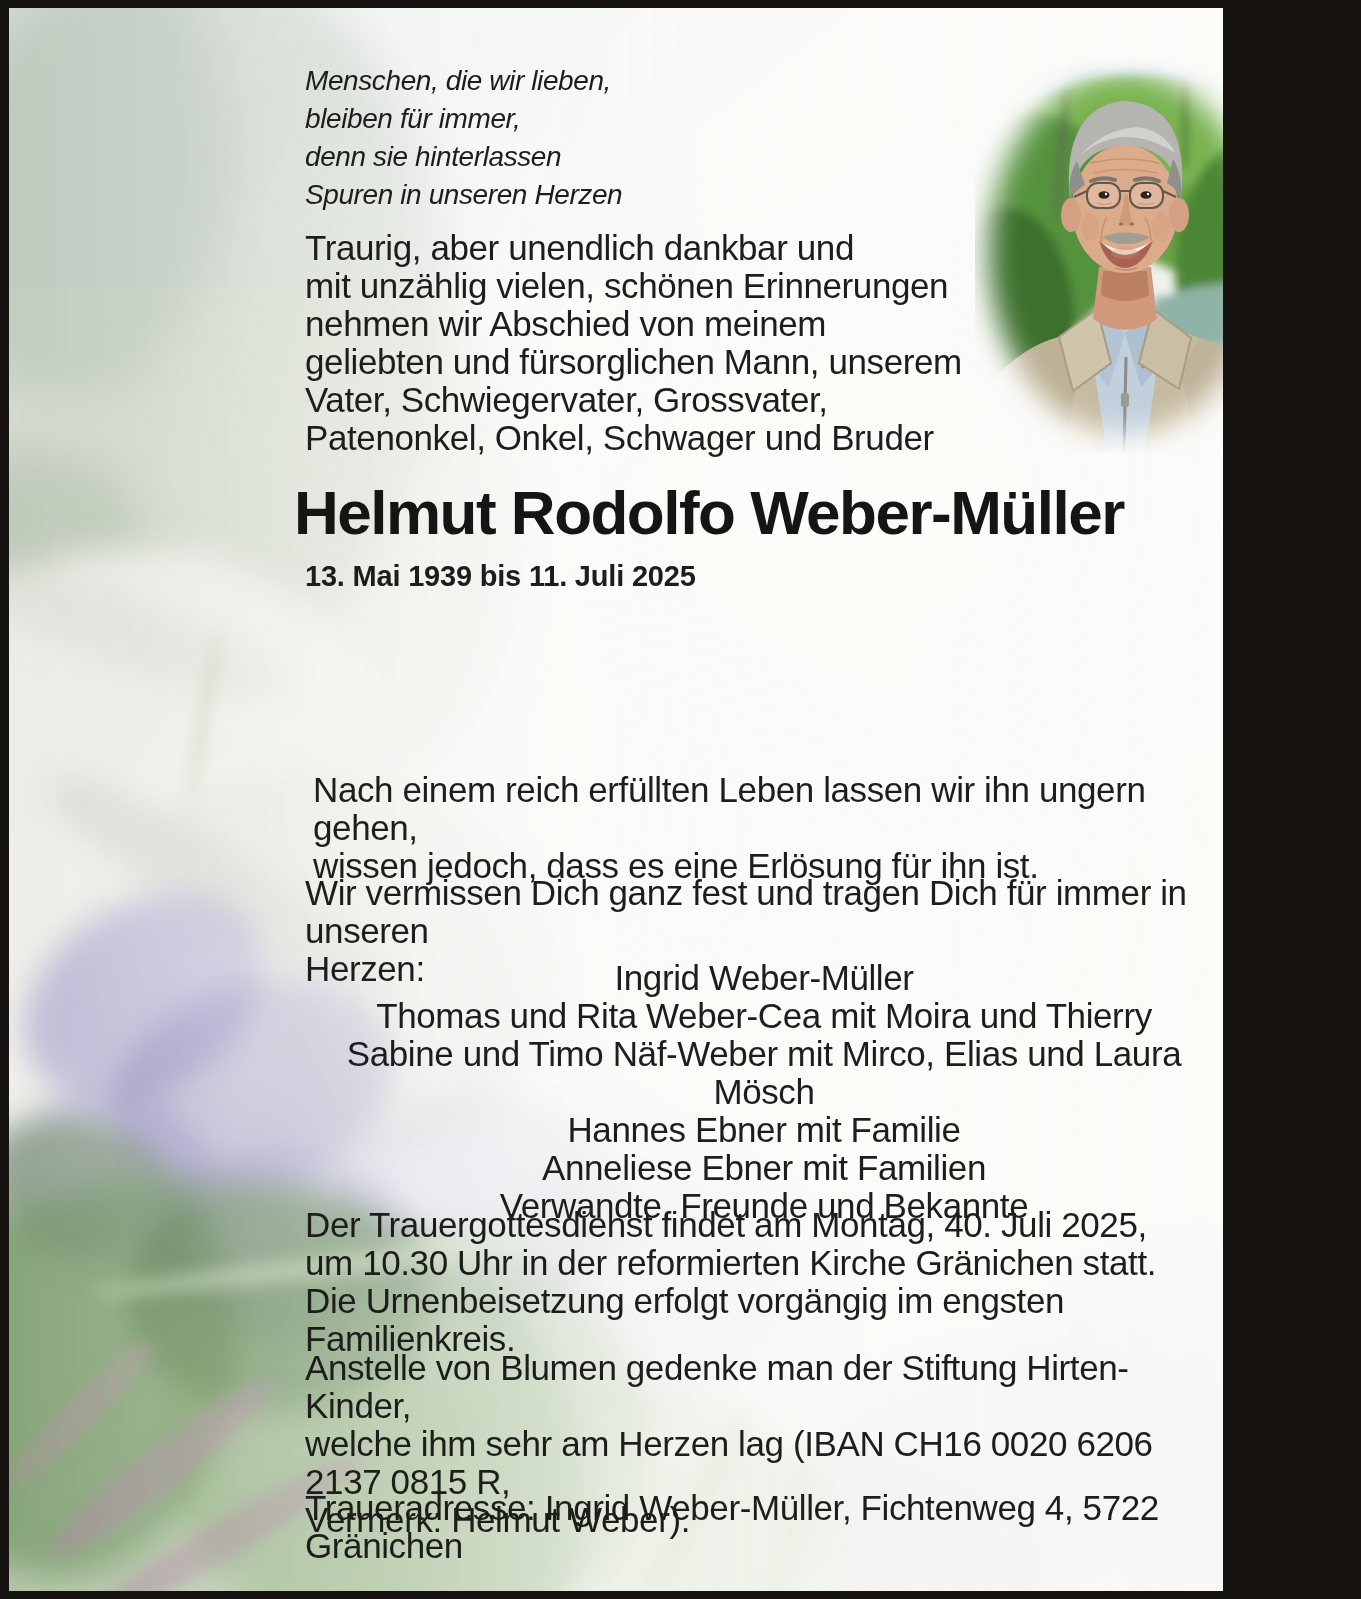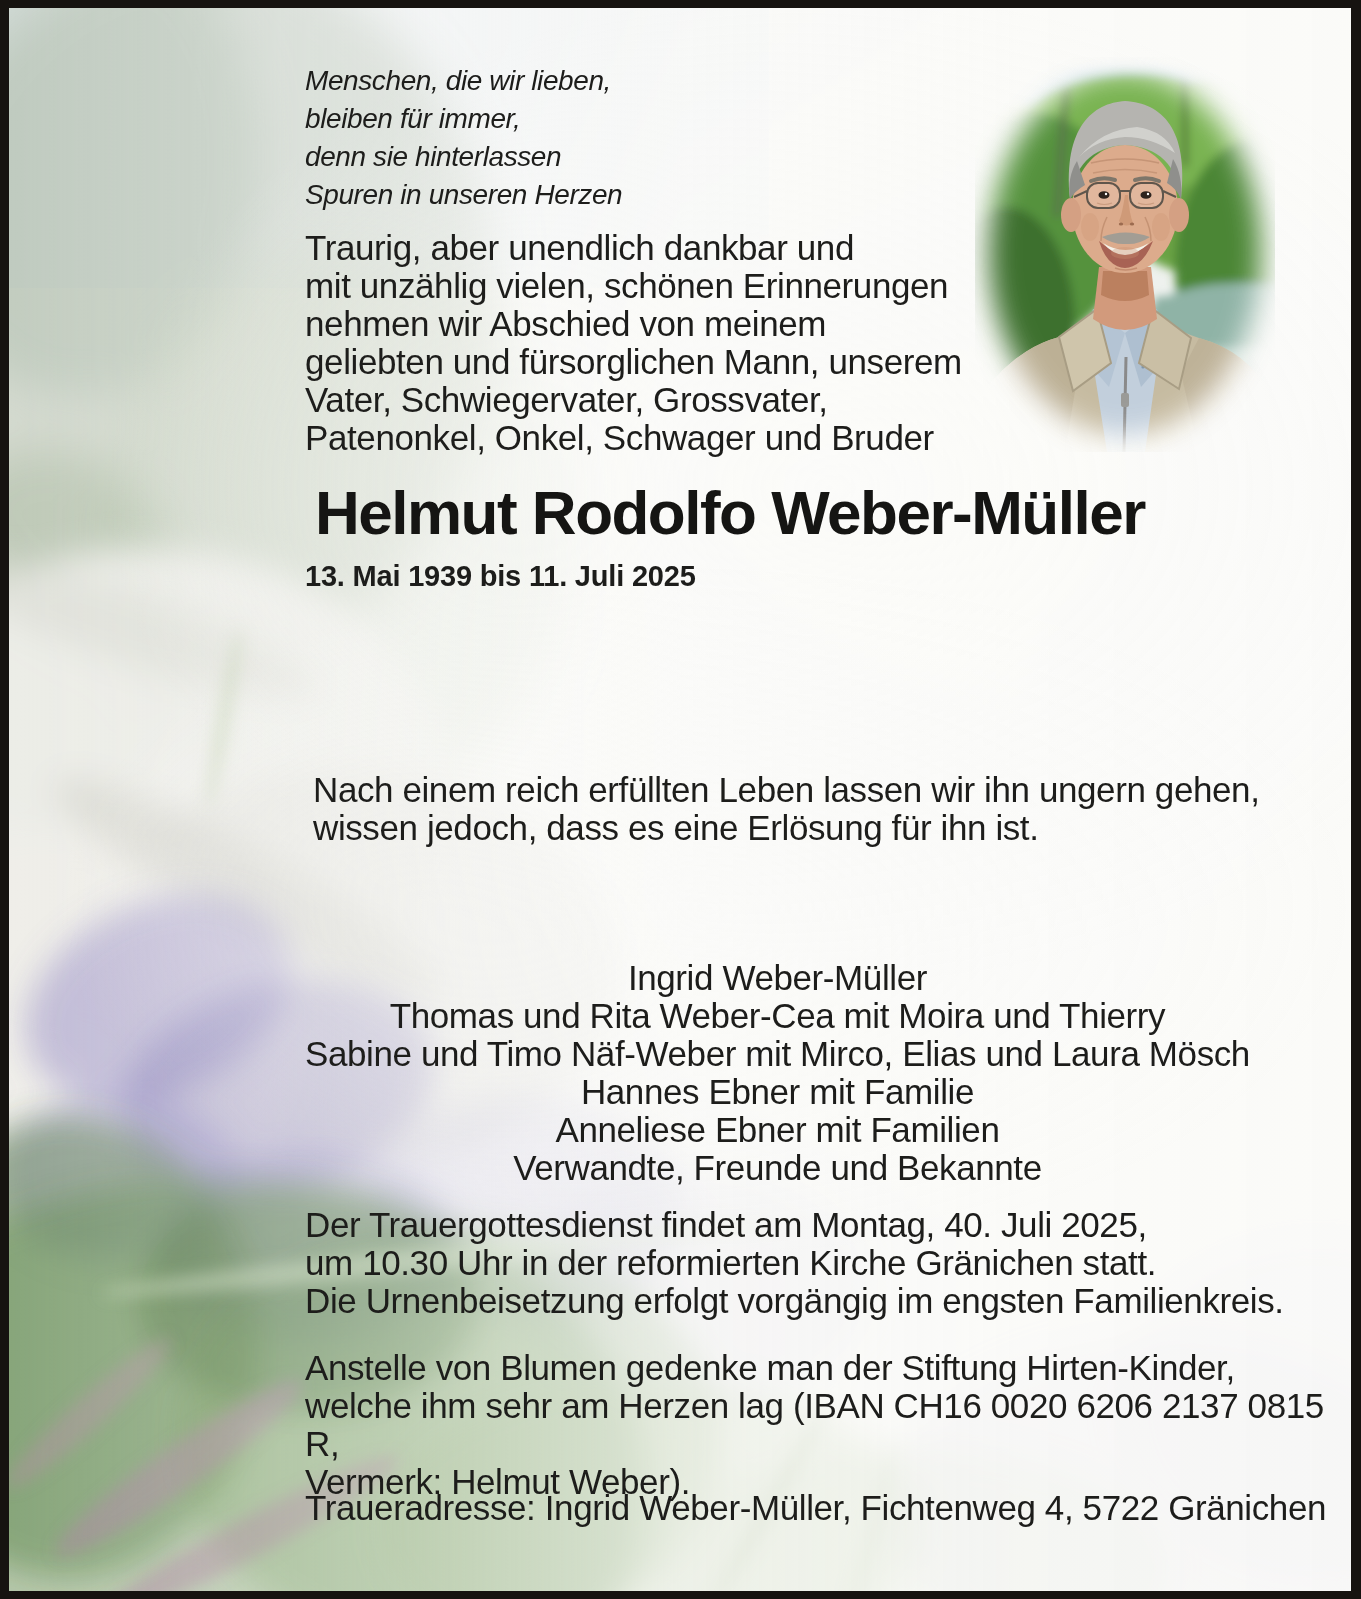--- a/index.html
+++ b/index.html
@@ -6,21 +6,21 @@
   body {
     width: 1361px; height: 1599px;
     position: relative;
     background: #161310;
     font-family: "Liberation Sans", sans-serif;
     overflow: hidden;
   }
   .page {
     position: absolute;
     left: 9px; top: 8px;
-    width: 1342px; height: 1583px;
+    width: 1214px; height: 1583px;
     background: #f7f7f4;
     overflow: hidden;
   }
   .bg-svg {
     position: absolute;
     left: 0; top: 0; width: 100%; height: 100%;
   }
   .txt {
     position: absolute;
     left: 296px;
@@ -31,21 +31,21 @@
     white-space: pre-line;
   }
   .poem {
     top: 54px;
     font-style: italic;
     font-size: 28px;
   }
   .intro   { top: 221px; }
   .name {
     position: absolute;
-    left: 306px; top: 469px;
+    left: 285px; top: 469px;
     margin: 0;
     color: #151513;
     font-size: 62px;
     font-weight: 700;
     letter-spacing: -1.5px;
     white-space: nowrap;
   }
   .dates {
     top: 549px;
     font-weight: 700;
@@ -261,20 +261,22 @@
 Patenonkel, Onkel, Schwager und Bruder</div>
 
   <h1 class="name">Helmut Rodolfo Weber-Müller</h1>
 
   <div class="txt dates">13. Mai 1939 bis 11. Juli 2025</div>
 
 
   <div class="txt p-farewell">Nach einem reich erfüllten Leben lassen wir ihn ungern gehen,
 wissen jedoch, dass es eine Erlösung für ihn ist.</div>
 
+  <div class="txt p-missing">Wir vermissen Dich ganz fest und tragen Dich für immer in unseren
+Herzen:</div>
 
   <div class="txt p-mourners">Ingrid Weber-Müller
 Thomas und Rita Weber-Cea mit Moira und Thierry
 Sabine und Timo Näf-Weber mit Mirco, Elias und Laura Mösch
 Hannes Ebner mit Familie
 Anneliese Ebner mit Familien
 Verwandte, Freunde und Bekannte</div>
 
   <div class="txt p-service">Der Trauergottesdienst findet am Montag, 40. Juli 2025,
 um 10.30 Uhr in der reformierten Kirche Gränichen statt.

